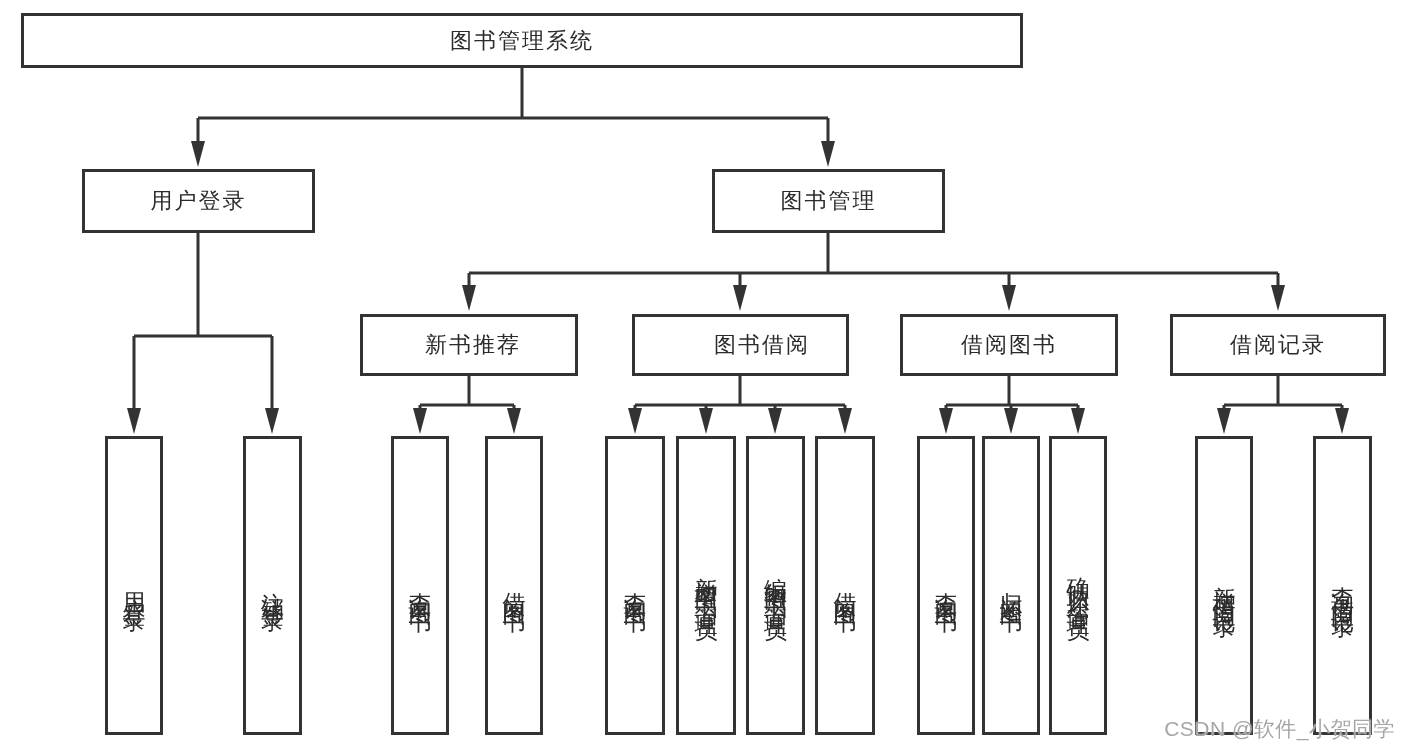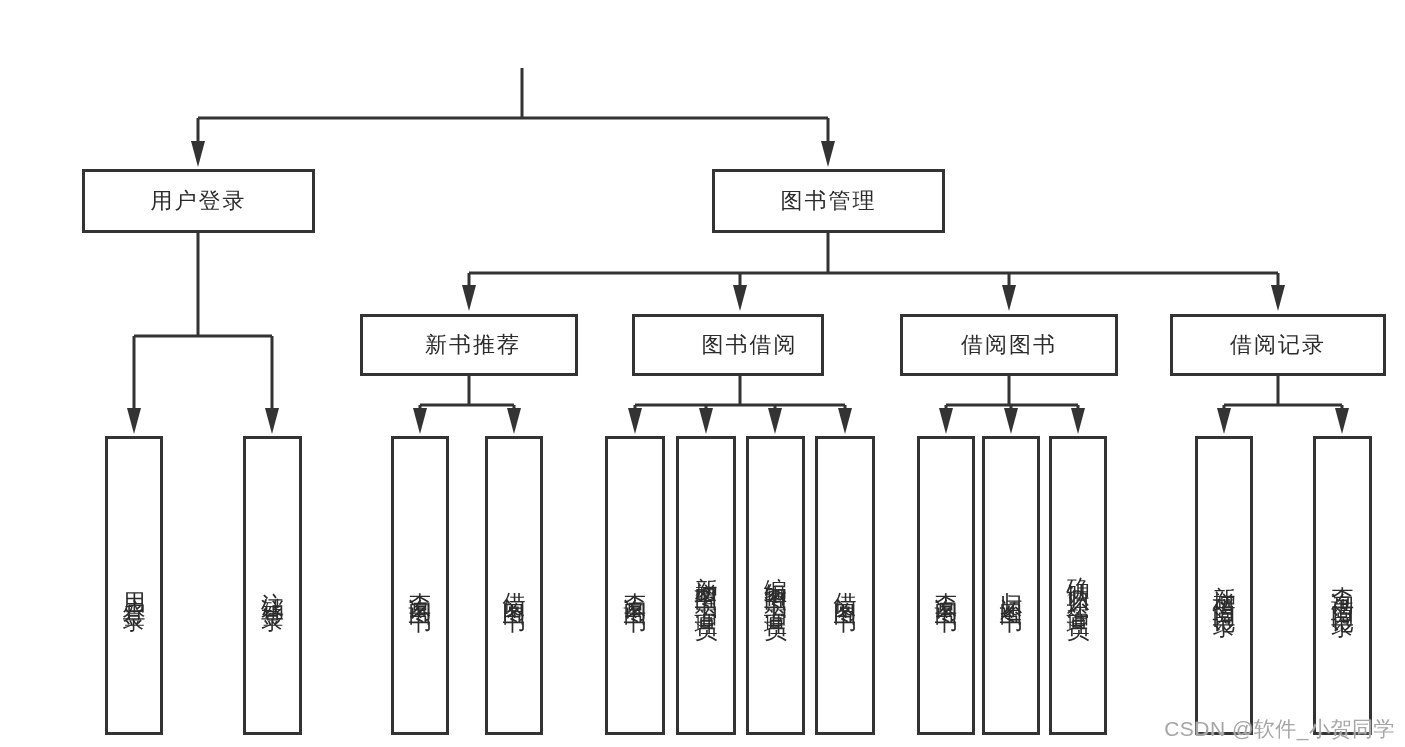--- a/index.html
+++ b/index.html
@@ -90,32 +90,35 @@
       <polygon points="768,408 782,408 775,434"></polygon>
       <polygon points="838,408 852,408 845,434"></polygon>
       <polygon points="939,408 953,408 946,434"></polygon>
       <polygon points="1004,408 1018,408 1011,434"></polygon>
       <polygon points="1071,408 1085,408 1078,434"></polygon>
       <polygon points="1217,408 1231,408 1224,434"></polygon>
       <polygon points="1335,408 1349,408 1342,434"></polygon>
     </g>
   </svg>
 
+  <div class="box h" style="left:21px; top:13px; width:1002px; height:55px;">
+    <span>图书管理系统</span>
+  </div>
 
   <div class="box h" style="left:82px; top:169px; width:233px; height:64px;">
     <span>用户登录</span>
   </div>
   <div class="box h" style="left:712px; top:169px; width:233px; height:64px;">
     <span>图书管理</span>
   </div>
 
   <div class="box h" style="left:360px; top:314px; width:218px; height:62px;padding-left:8px;">
     <span>新书推荐</span>
   </div>
-  <div class="box h" style="left:632px; top:314px; width:192px; height:62px;padding-left:43px;">
+  <div class="box h" style="left:632px; top:314px; width:217px; height:62px;padding-left:43px;">
     <span>图书借阅</span>
   </div>
   <div class="box h" style="left:900px; top:314px; width:218px; height:62px;">
     <span>借阅图书</span>
   </div>
   <div class="box h" style="left:1170px; top:314px; width:216px; height:62px;">
     <span>借阅记录</span>
   </div>
 
   <div class="box v" style="left:105px; top:436px; width:58px; height:299px;">

